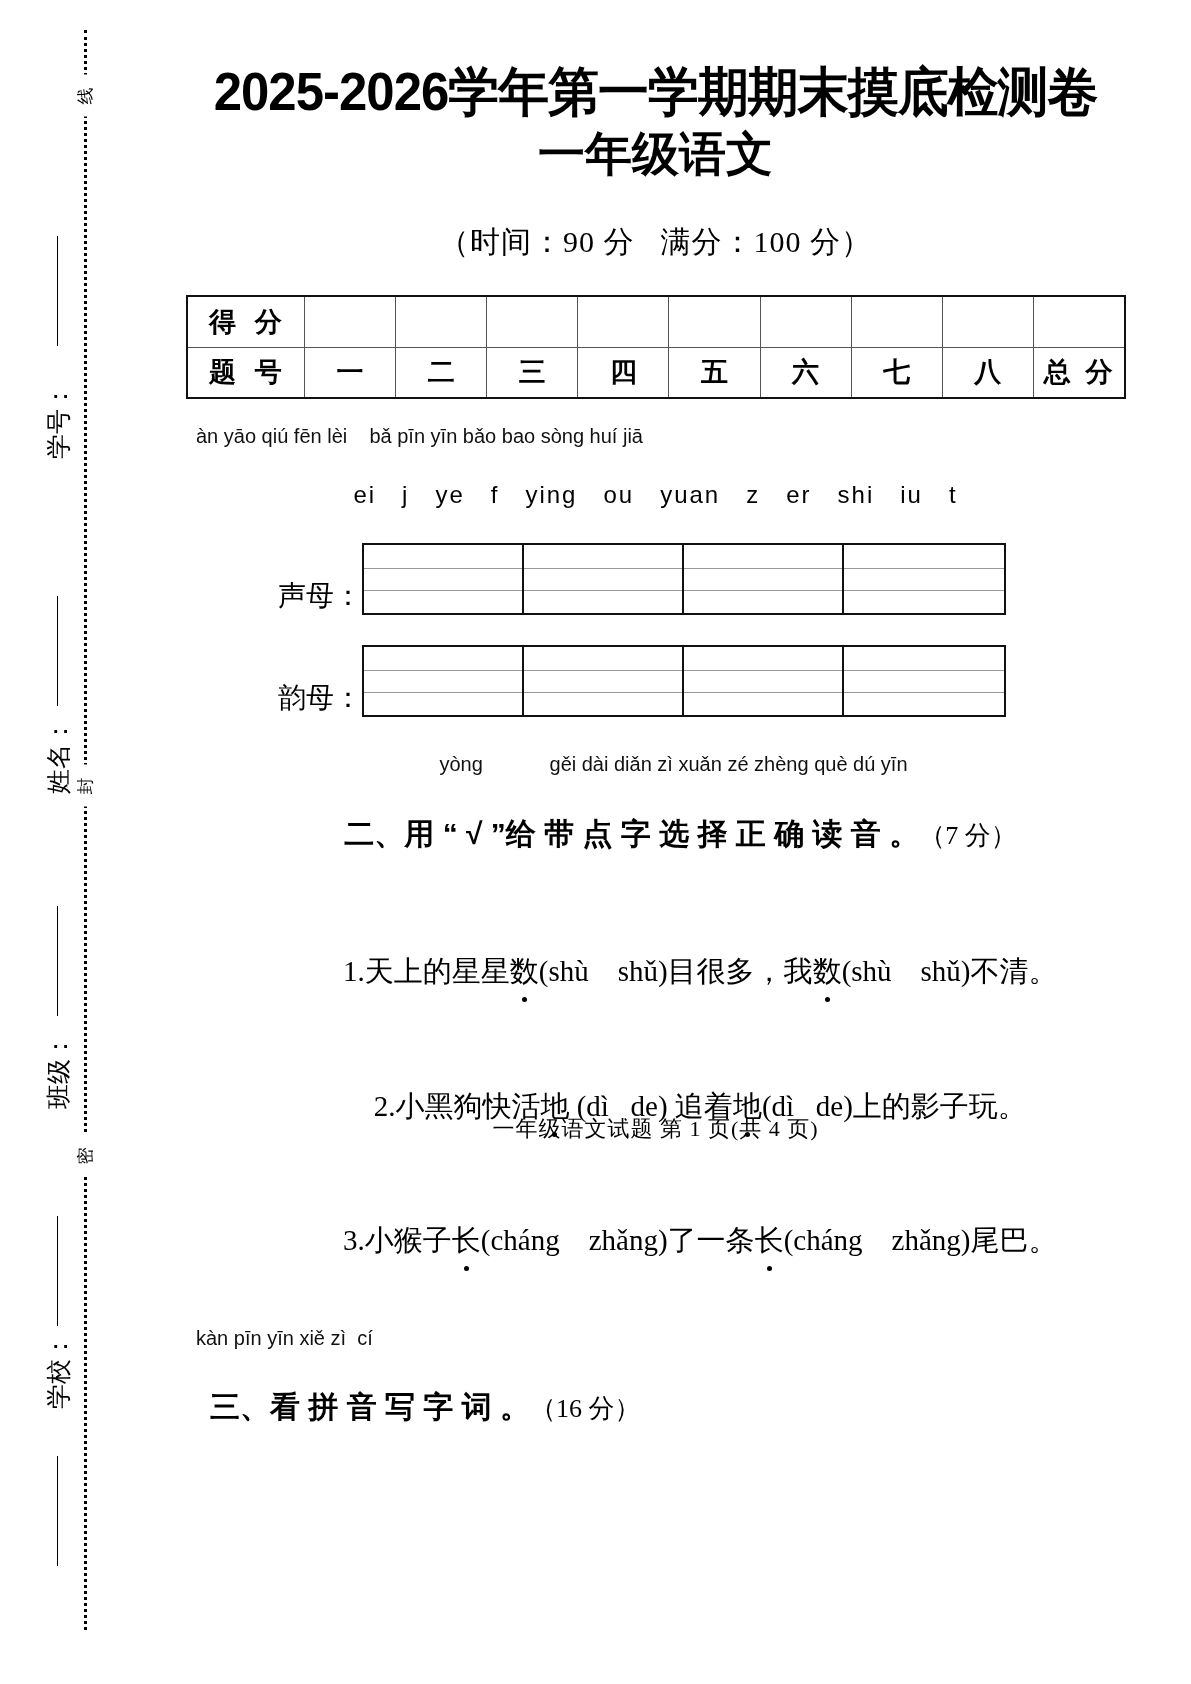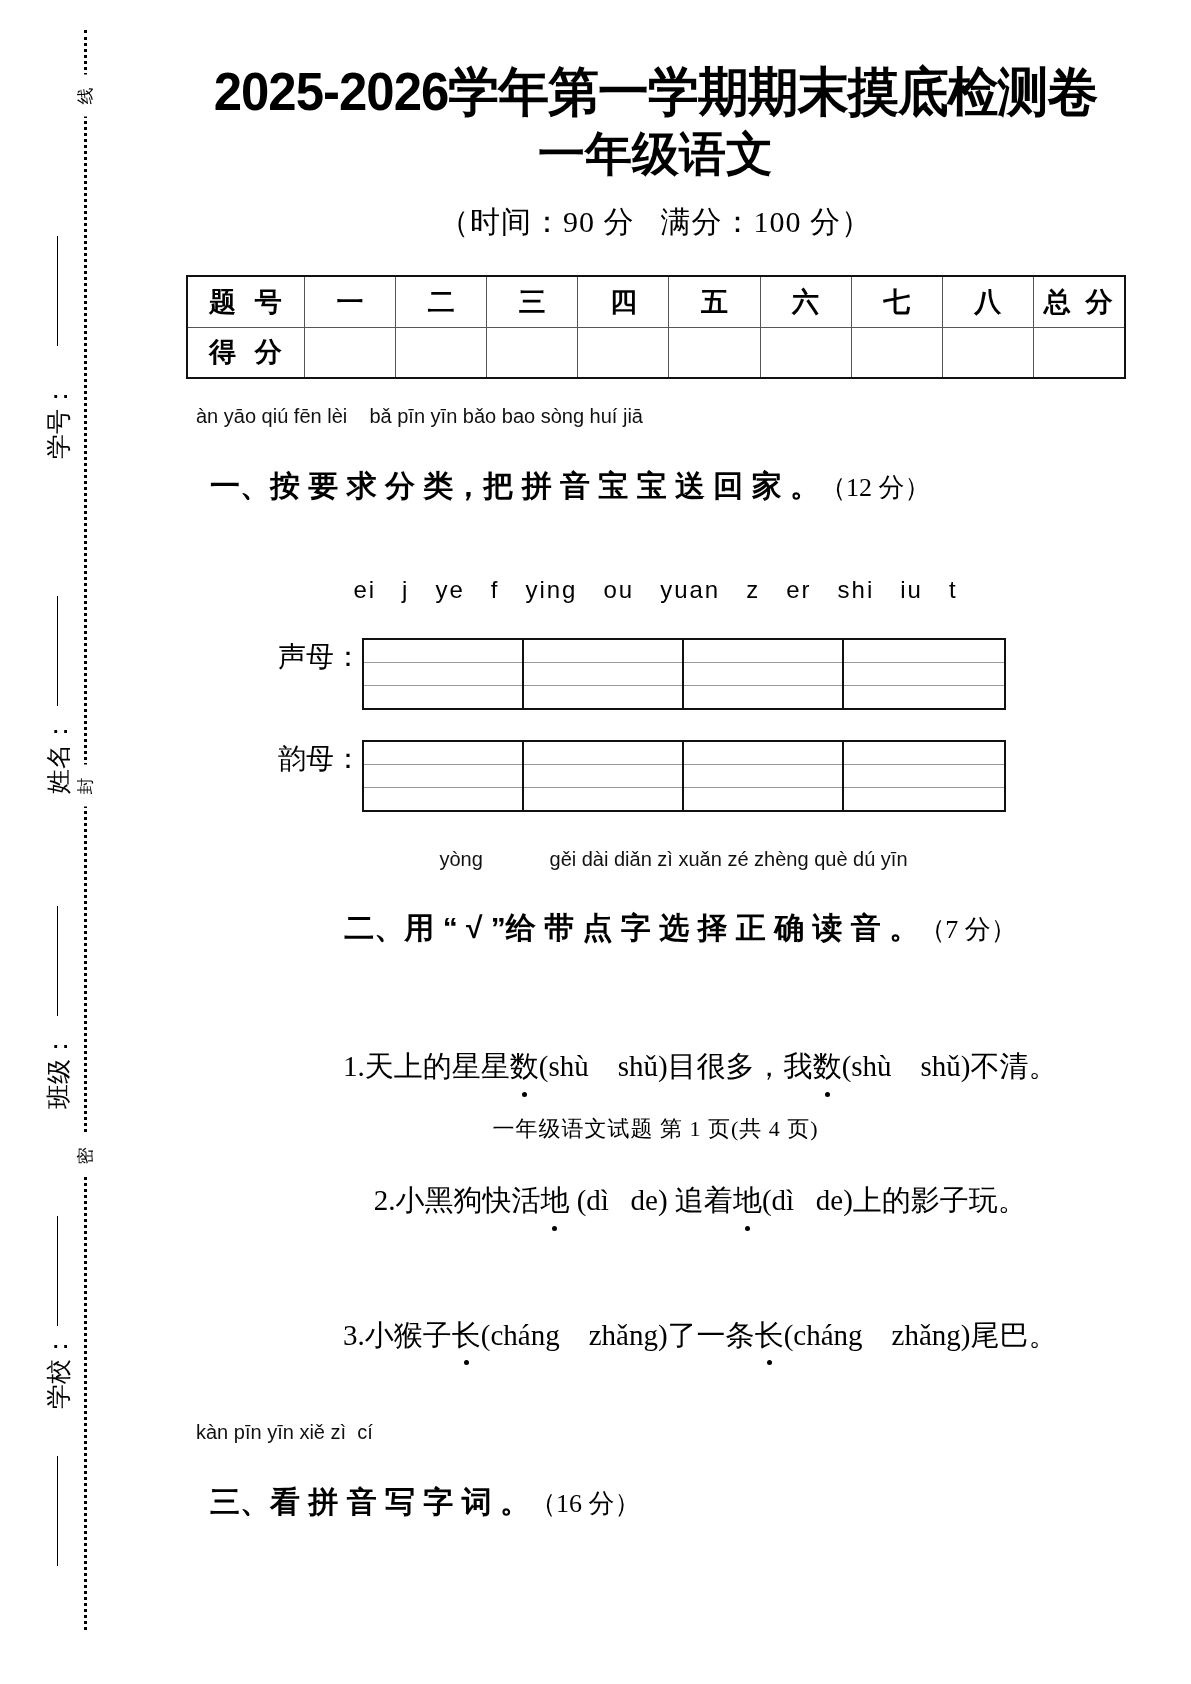--- a/index.html
+++ b/index.html
@@ -78,21 +78,21 @@
     text-align: center;
     font-size: 47px;
     font-weight: bold;
     font-family: "Liberation Sans", sans-serif;
     line-height: 1.25;
     margin-top: 4px;
   }
   .title-meta {
     text-align: center;
     font-size: 30px;
-    margin-top: 18px;
+    margin-top: 38px;
     letter-spacing: 1px;
   }
   .title-meta .gap { display: inline-block; width: 26px; }
 
   
   table.score {
     border-collapse: collapse;
     margin: 32px auto 0 auto;
     width: 940px;
     table-layout: fixed;
@@ -130,21 +130,21 @@
   }
   .q-title .pts {
     font-weight: normal;
     font-family: "Liberation Serif", serif;
     font-size: 26px;
   }
 
   
   .grid-row {
     display: flex;
-    align-items: flex-start;
+    align-items: flex-end;
     margin-top: 26px;
   }
   .grid-label {
     font-size: 28px;
     font-family: "Liberation Serif", serif;
     white-space: nowrap;
     text-align: right;
   }
   .fourline {
     display: flex;
@@ -230,51 +230,48 @@
   <div class="title-main">2025-2026学年第一学期期末摸底检测卷</div>
   <div class="title-sub">一年级语文</div>
 
   <div class="title-meta">
     <span>（时间：90 分</span><span class="gap"></span><span>满分：100 分）</span>
   </div>
 
   <table class="score">
     <tbody>
         <tr>
+      <td>得 分</td>
+      <td></td>
+      <td></td>
+      <td></td>
+      <td></td>
+      <td></td>
+      <td></td>
+      <td></td>
+      <td></td>
+      <td></td>
+    </tr>
+    <tr>
       <td>题 号</td>
       <td>一</td>
       <td>二</td>
       <td>三</td>
       <td>四</td>
       <td>五</td>
       <td>六</td>
       <td>七</td>
       <td>八</td>
       <td>总 分</td>
     </tr>
-    <tr>
-      <td>得 分</td>
-      <td></td>
-      <td></td>
-      <td></td>
-      <td></td>
-      <td></td>
-      <td></td>
-      <td></td>
-      <td></td>
-      <td></td>
-    </tr>
   </tbody>
     </table>
 
   <div class="section" style="margin-top:26px;">
     <div class="pinyin-line">àn yāo qiú fēn lèi    bǎ pīn yīn bǎo bao sòng huí jiā</div>
-    <div class="q-title">
-      <span>一、按 要 求 分 类，把 拼 音 宝 宝 送 回 家 。</span><span class="pts">（12 分）</span>
-    </div>
 
     <div style="text-align:center; font-family:'Liberation Sans',sans-serif; font-size:24px; letter-spacing:2px; margin-top:34px; white-space:pre;">ei   j   ye   f   ying   ou   yuan   z   er   shi   iu   t</div>
 
     <div class="grid-row" style="margin-top:34px;">
       <div class="grid-label" style="width:202px;">声母：</div>
       <div class="fourline">
         <div class="tz-dummy cell"></div>
         <div class="cell"></div>
         <div class="cell"></div>
         <div class="cell"></div>

